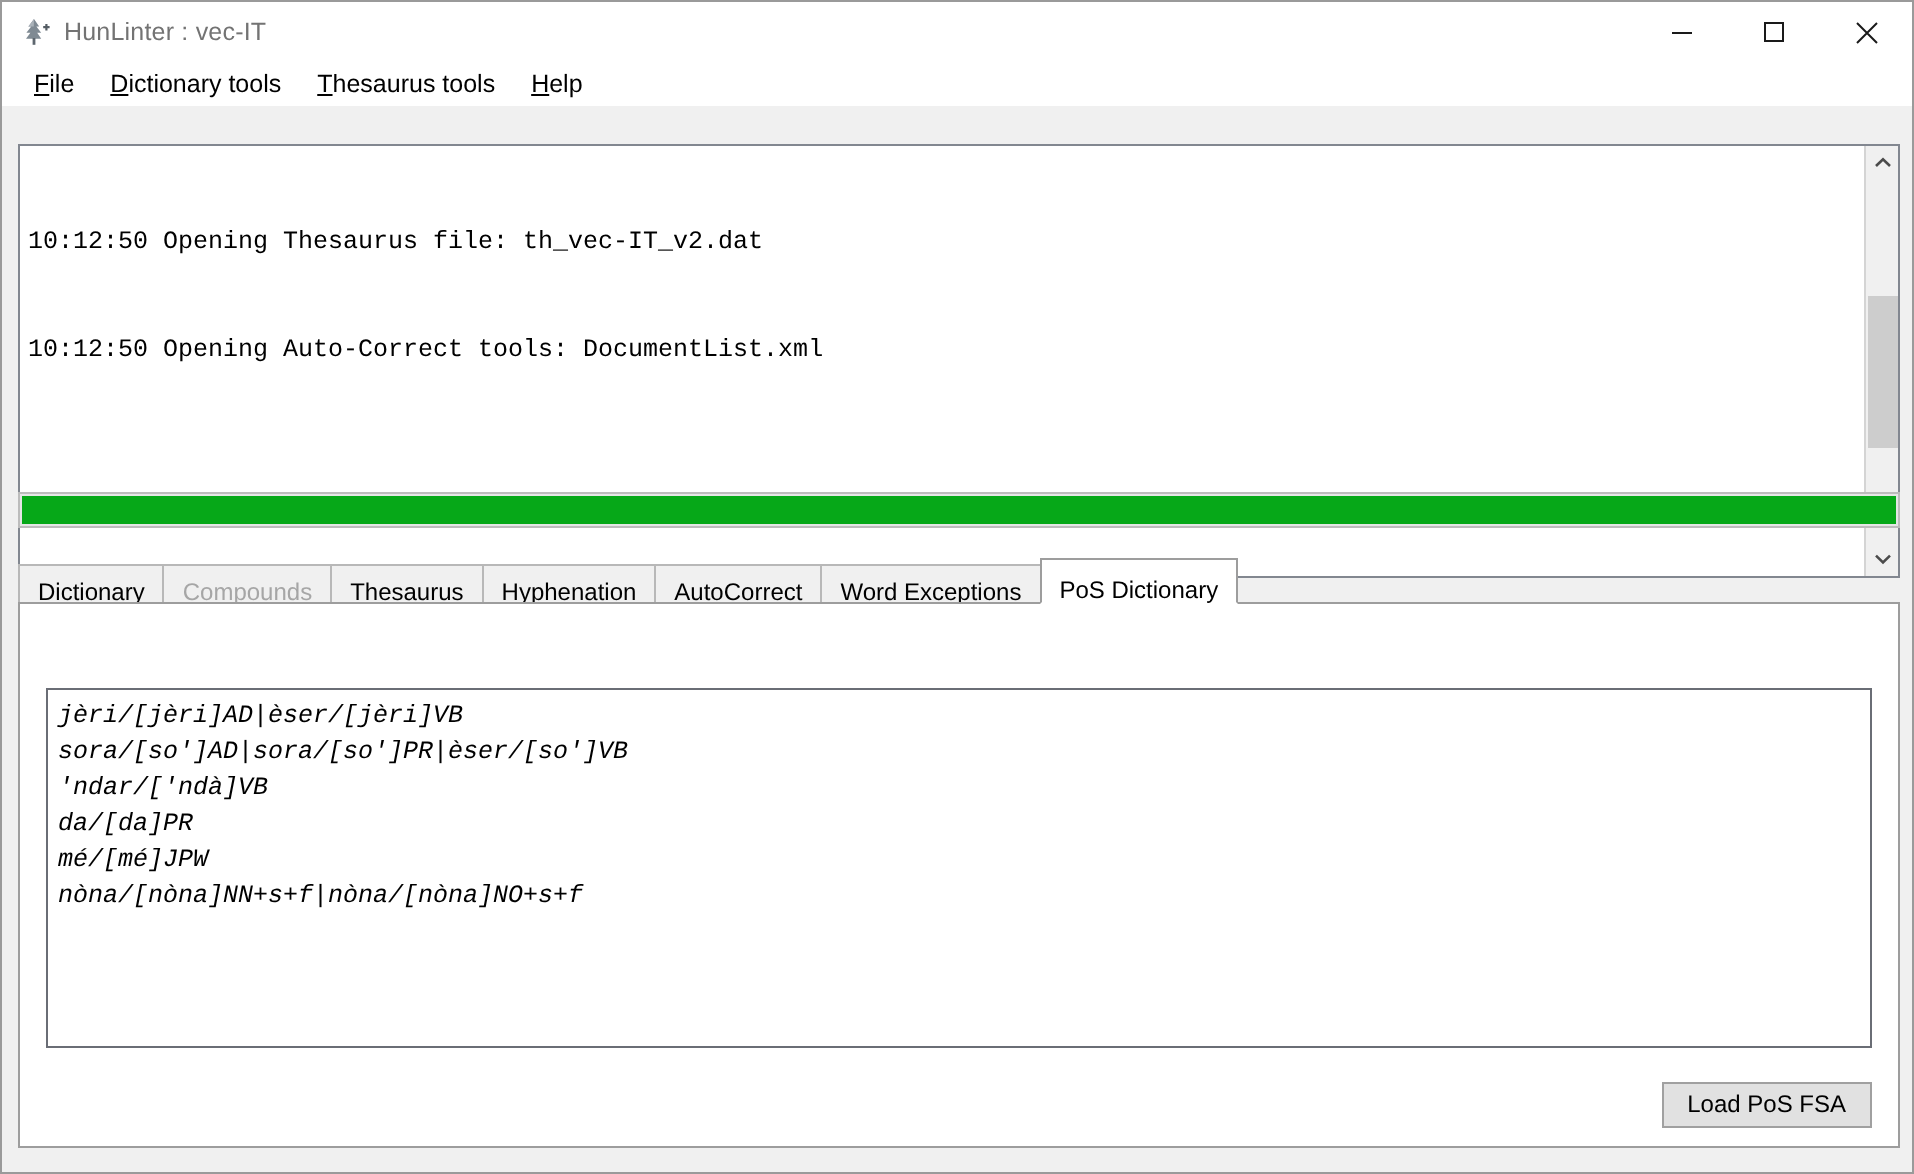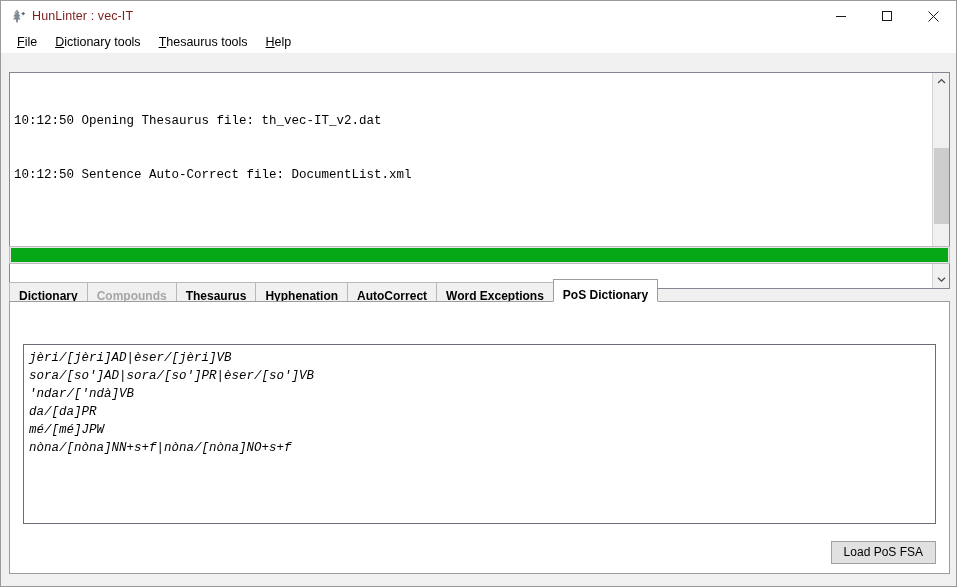--- a/index.html
+++ b/index.html
@@ -35,21 +35,21 @@
   .title-icon {
     width: 18px;
     height: 18px;
     margin-left: 7px;
     margin-right: 6px;
     flex: 0 0 auto;
     display: block;
   }
   .title-text {
     font-size: 12.5px;
-    color: #7f1d1d;
+    color: #737373;
     letter-spacing: 0.1px;
     white-space: nowrap;
   }
   .win-buttons {
     position: absolute;
     top: 0;
     right: 0;
     height: 30px;
     display: flex;
   }
@@ -180,21 +180,20 @@
     line-height: 19px;
     padding: 4px 9px;
     box-sizing: border-box;
     font-size: 12px;
     color: #000000;
     background: #f0f0f0;
     border: 1px solid #b8b8b8;
     border-bottom: none;
     margin-right: -1px;
     white-space: nowrap;
-    font-weight: bold;
   }
   .tab.disabled { color: #a6a6a6; }
   .tab.selected {
     height: 23px;
     line-height: 22px;
     background: #ffffff;
     border: 1px solid #9d9d9d;
     border-bottom: 1px solid #ffffff;
     position: relative;
     z-index: 3;
@@ -321,21 +320,21 @@
     <div class="menu-item"><span class="mn">D</span><span>ictionary tools</span></div>
     <div class="menu-item"><span class="mn">T</span><span>hesaurus tools</span></div>
     <div class="menu-item"><span class="mn">H</span><span>elp</span></div>
   </div>
 
   <div class="body-area">
 
     <div class="log-wrap">
       <div class="log-text">
         <div class="log-line">10:12:50 Opening Thesaurus file: th_vec-IT_v2.dat</div>
-        <div class="log-line">10:12:50 Sentence Auto-Correct file: DocumentList.xml</div>
+        <div class="log-line">10:12:50 Opening Auto-Correct tools: DocumentList.xml</div>
         
         
         
         
         
         
       </div>
       <div class="vscroll">
         <div class="sb-arrow up">
           <svg width="9" height="7" viewBox="0 0 9 7">

